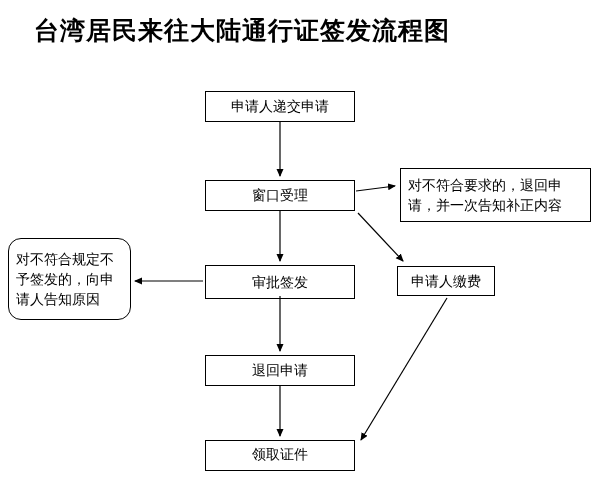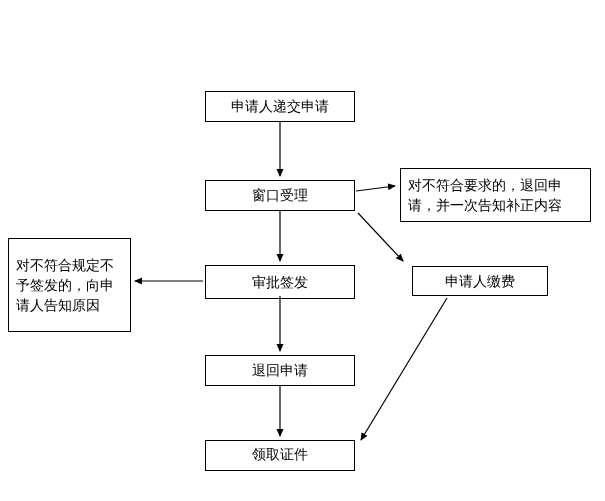--- a/index.html
+++ b/index.html
@@ -42,39 +42,40 @@
     justify-content: flex-start;
     text-align: left;
     align-items: center;
     padding: 0 7px;
   }
   .n-submit  { left: 205px; top: 91px;  width: 150px; height: 31px; }
   .n-window  { left: 205px; top: 180px; width: 150px; height: 31px; }
   .n-approve { left: 205px; top: 265px; width: 150px; height: 34px; }
   .n-produce { left: 205px; top: 355px; width: 150px; height: 31px; }
   .n-collect { left: 205px; top: 440px; width: 150px; height: 31px; font-family: Liberation Serif, serif; }
-  .n-pay     { left: 412px; top: 266px; width: 136px; height: 30px; }
+  .n-pay     { left: 397px; top: 266px; width: 98px; height: 30px; }
   .n-return  { left: 400px; top: 168px; width: 191px; height: 54px; }
-  .n-reject  { left: 8px;   top: 238px; width: 123px; height: 94px; }
+  .n-reject  { left: 8px;   top: 238px; width: 123px; height: 82px; border-radius: 13px; }
   svg.arrows {
     position: absolute;
     left: 0;
     top: 0;
     pointer-events: none;
   }
   svg.arrows line {
     stroke: #000000;
     stroke-width: 1.2;
   }
 </style>
 </head>
 <body>
 
 <div class="canvas">
 
+  <div class="title">台湾居民来往大陆通行证签发流程图</div>
 
   <div class="node n-submit">申请人递交申请</div>
 
   <div class="node n-window">窗口受理</div>
 
   <div class="node n-approve">审批签发</div>
 
   <div class="node n-produce">退回申请</div>
 
   <div class="node n-collect">领取证件</div>

